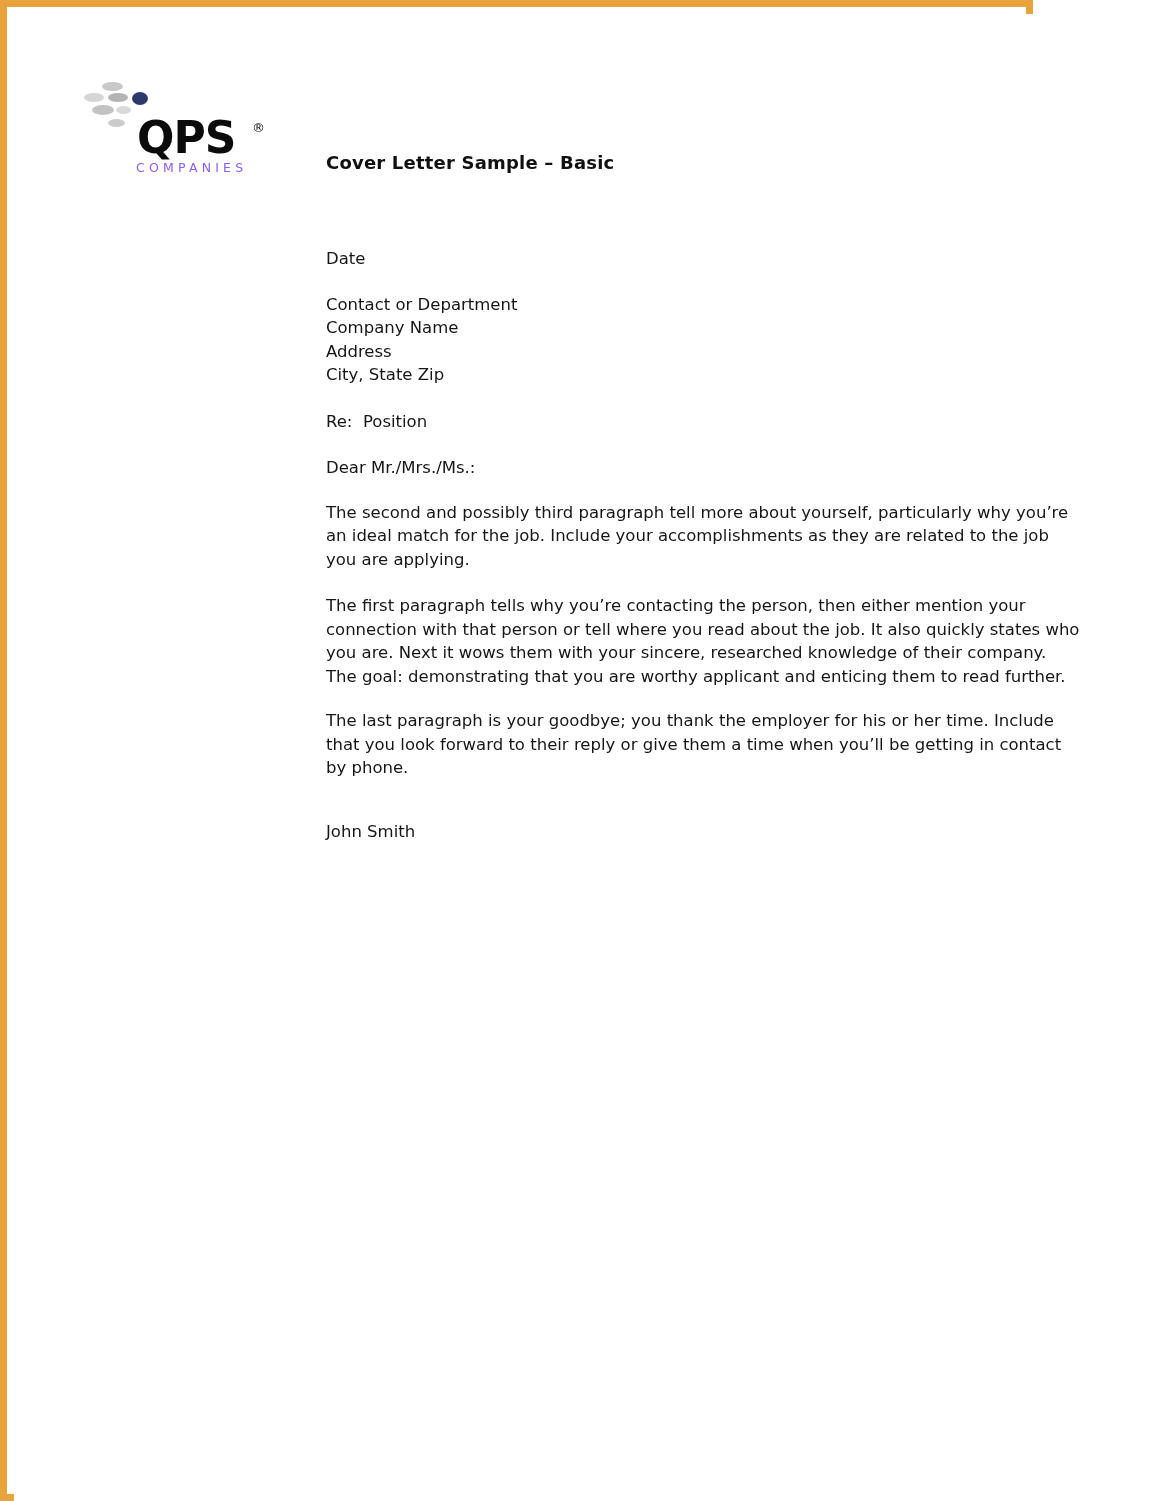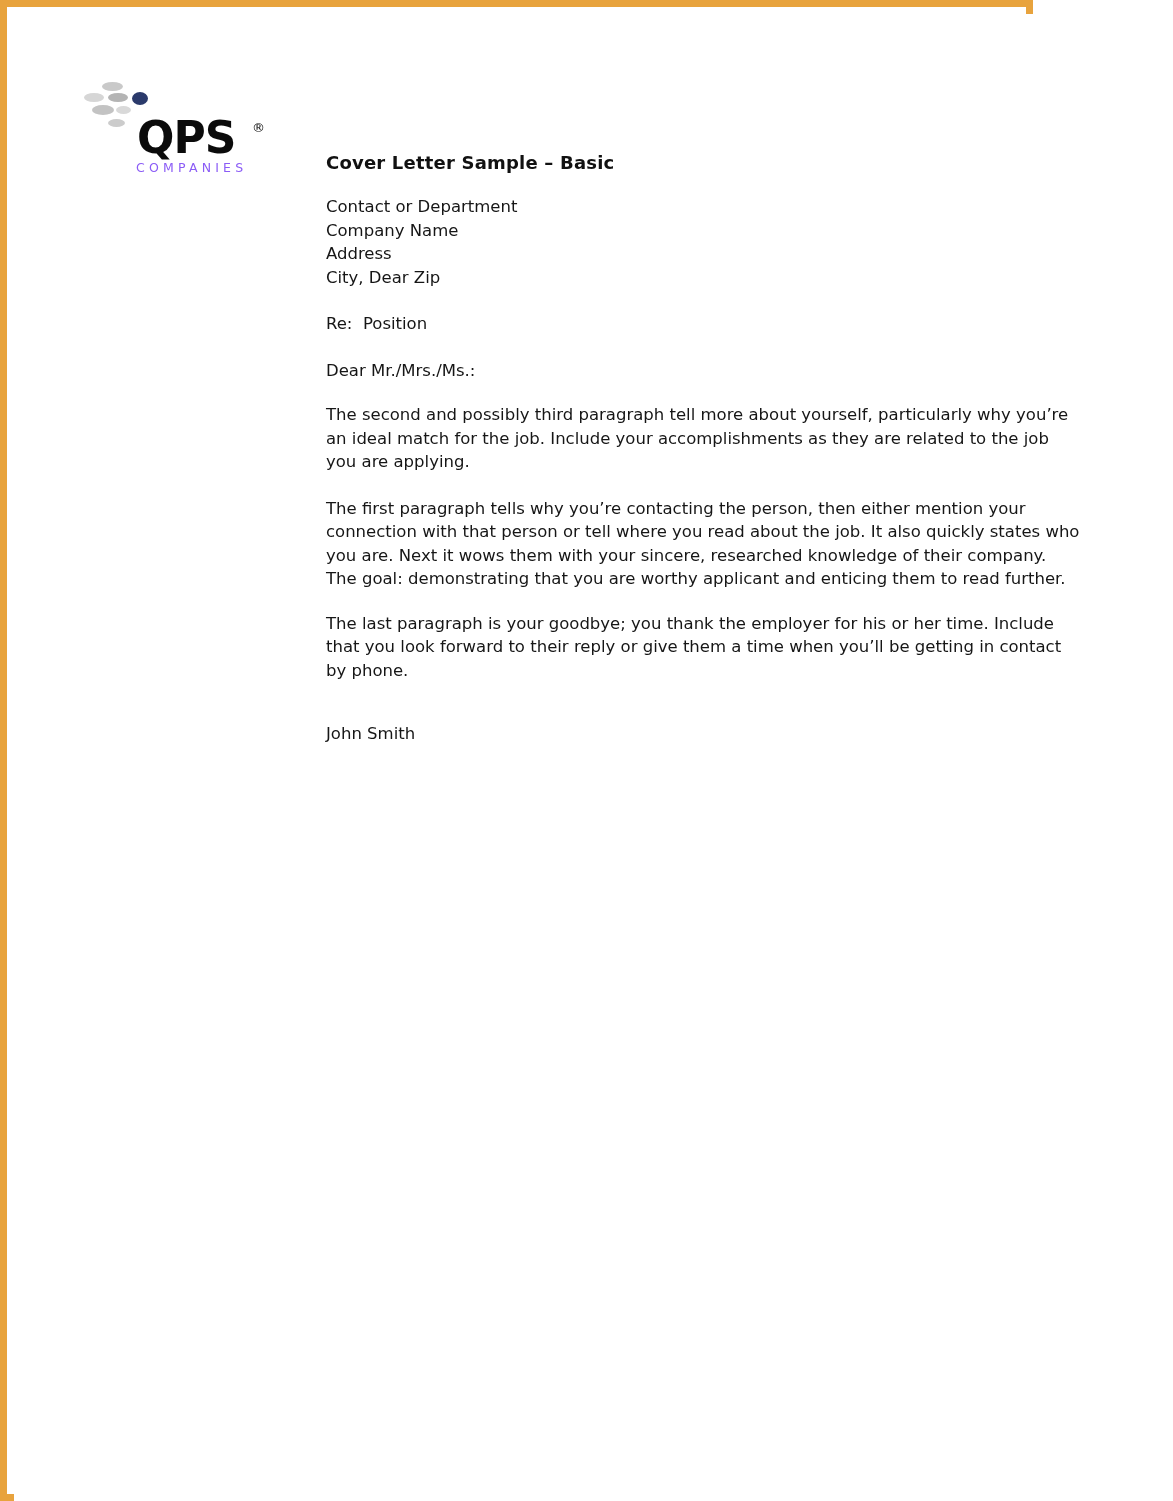--- a/index.html
+++ b/index.html
@@ -130,25 +130,26 @@
       <span class="dot" style="left:24px;  top:43px; width:17px; height:8px;  background:#cccccc;"></span>
 
       <div id="logo-wordmark">QPS</div>
       <div id="logo-reg">®</div>
       <div id="logo-sub">COMPANIES</div>
     </div>
 
     <div id="letter">
       <h1 id="doc-title">Cover Letter Sample  –  Basic</h1>
 
+      <div id="date-line" class="block">Date</div>
 
       <div id="recipient-block" class="block">Contact or Department
 Company Name
 Address
-City, Dear Zip</div>
+City, State Zip</div>
 
       <div id="subject-line" class="block">Re:  Position</div>
 
       <div id="salutation-line" class="block">Dear Mr./Mrs./Ms.:</div>
 
       <p id="para-2" class="para">The second and possibly third paragraph tell more about yourself, particularly why you’re an ideal match for the job.  Include your accomplishments as they are related to the job you are applying.</p>
 
       <p id="para-1" class="para">The first paragraph tells why you’re contacting the person, then either mention your connection with that person or tell where you read about the job.  It also quickly states who you are.  Next it wows them with your sincere, researched knowledge of their company.  The goal:  demonstrating that you are worthy applicant and enticing them to read further.</p>
 
       <p id="para-3" class="para">The last paragraph is your goodbye; you thank the employer for his or her time.  Include that you look forward to their reply or give them a time when you’ll be getting in contact by phone.</p>

